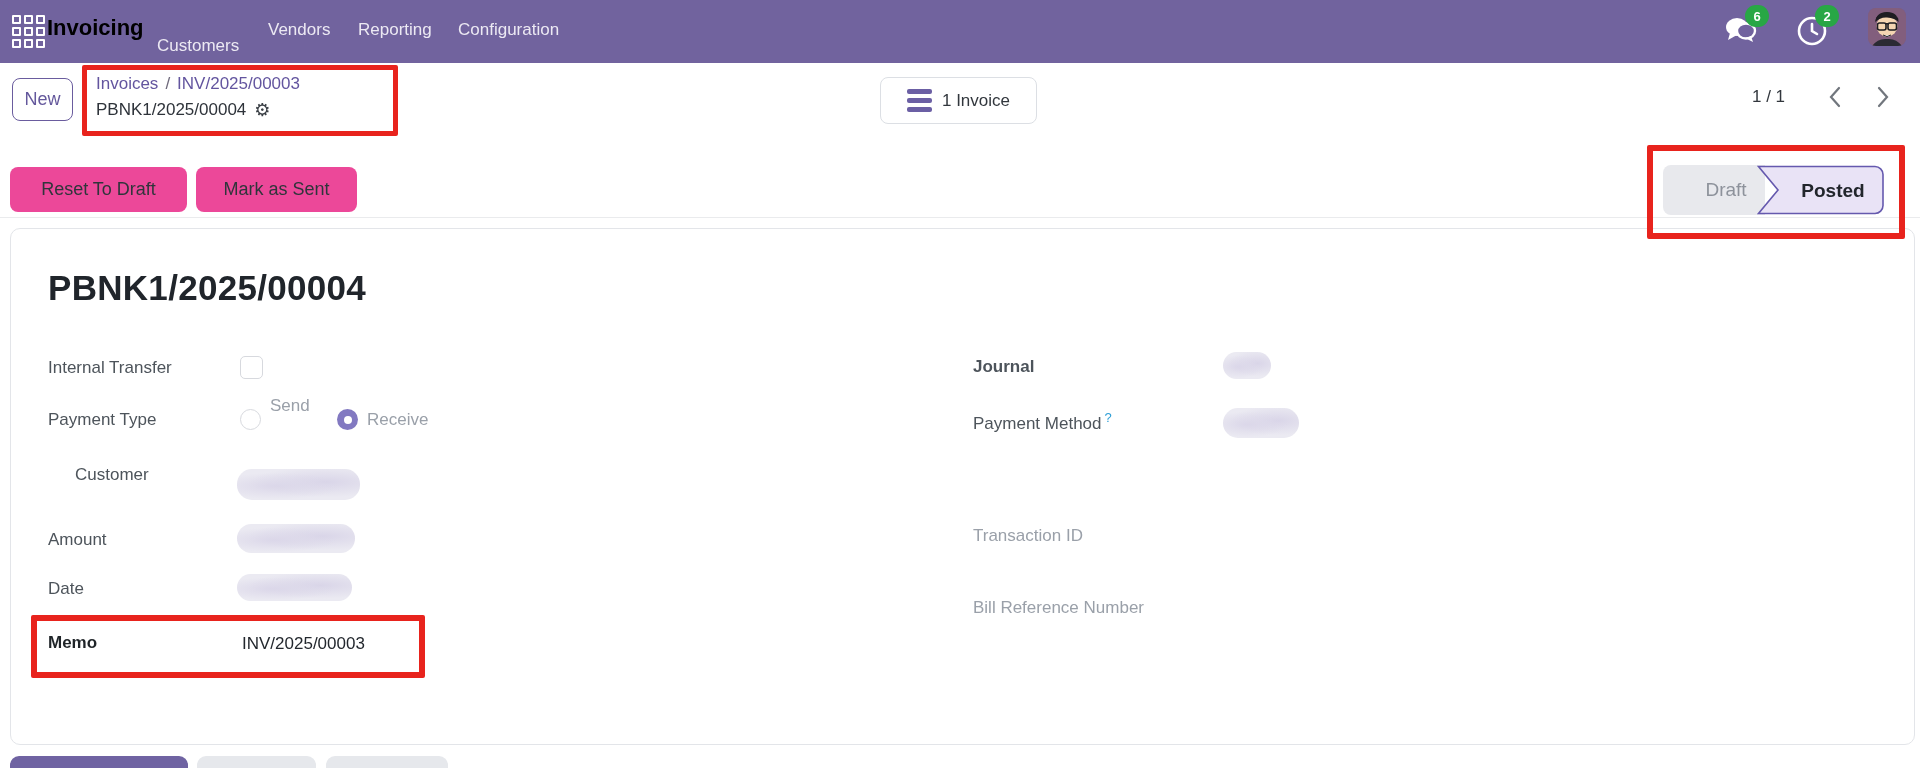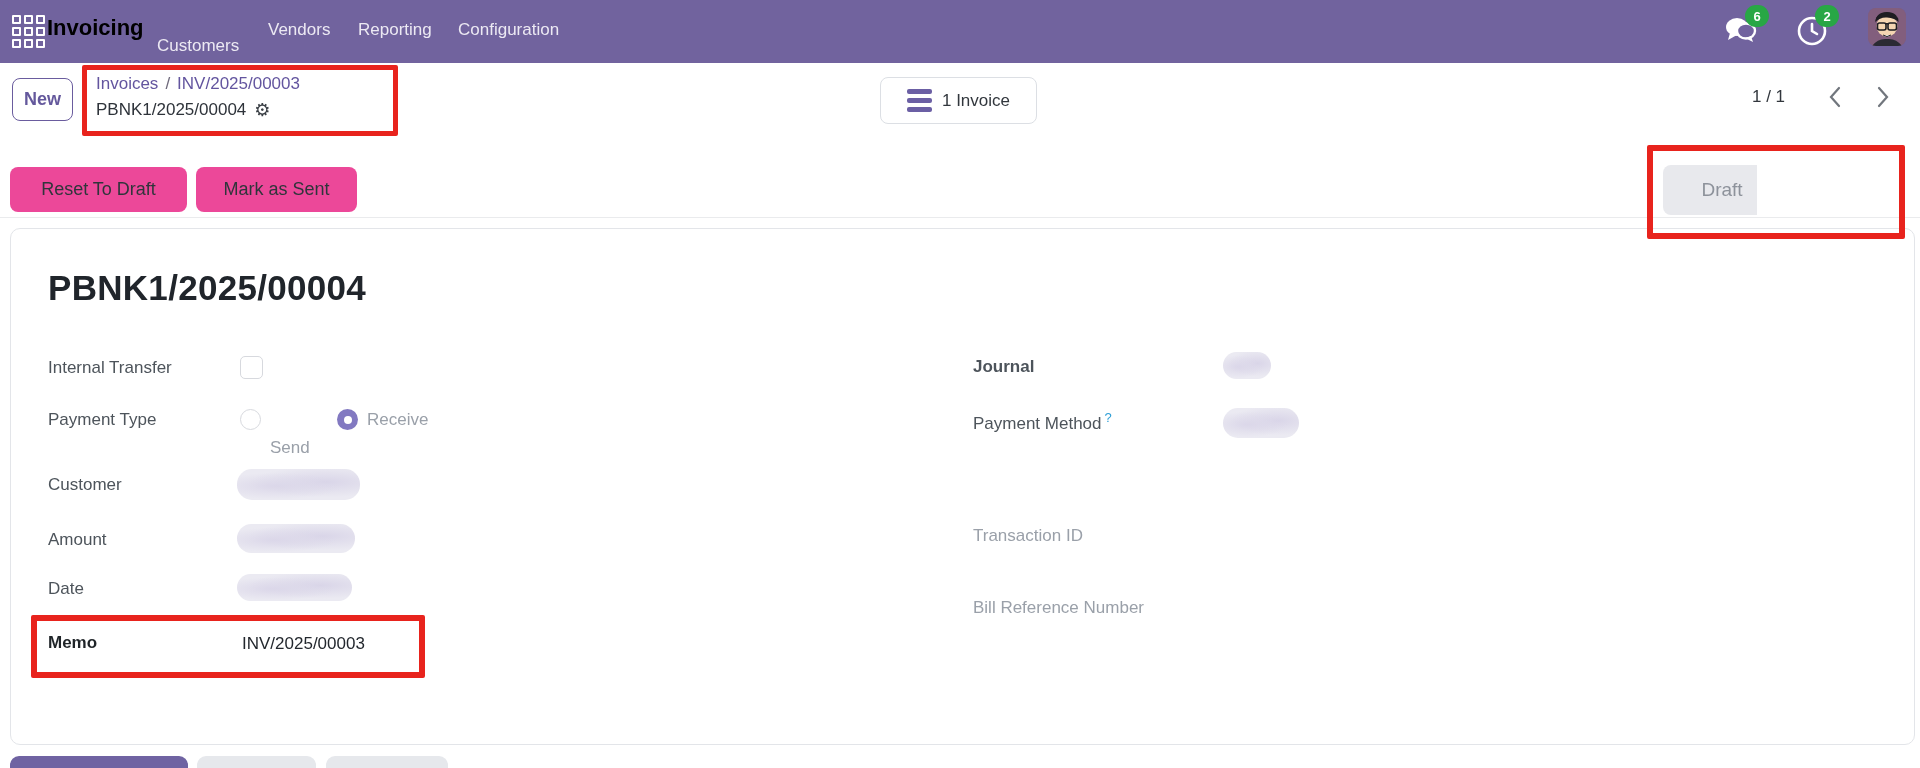--- a/index.html
+++ b/index.html
@@ -19,21 +19,21 @@
   .sys-icon { position:absolute; top:12px; width:36px; height:36px; cursor:pointer; }
   .badge { position:absolute; top:5px; min-width:24px; height:22px; padding:0 6px;
     background:#28a745; border-radius:11px; color:#fff; font-size:13px; font-weight:700;
     display:flex; align-items:center; justify-content:center; }
   .avatar { position:absolute; left:1868px; top:8px; width:38px; height:38px;
     border-radius:8px; overflow:hidden; cursor:pointer; }
 
   
   .btn-new { position:absolute; left:12px; top:78px; width:61px; height:43px;
     background:#fff; border:1px solid #6a5c9e; border-radius:8px; color:#64589c;
-    font-size:18px; font-family:inherit; cursor:pointer;font-weight:bold; }
+    font-size:18px; font-family:inherit; cursor:pointer; }
   .breadcrumb-l1 { position:absolute; left:96px; top:74px; font-size:17px; color:#63559f; }
   .breadcrumb-l1 .crumb { cursor:pointer; color:#63559f; }
   .breadcrumb-l1 .sep { color:#6f6a7c; margin:0 7px; }
   .breadcrumb-l2 { position:absolute; left:96px; top:100px; font-size:17px; color:#2e333a;
     display:flex; align-items:center; gap:8px; }
   .gear { font-size:18px; color:#3a3f45; cursor:pointer; line-height:1; }
   .btn-count { position:absolute; left:880px; top:77px; width:157px; height:47px;
     background:#fff; border:1px solid #dcdfe4; border-radius:8px; cursor:pointer;
     display:flex; align-items:center; justify-content:center; gap:10px;
     font-size:17px; color:#32373d; font-family:inherit; }
@@ -44,21 +44,21 @@
     border:none; cursor:pointer; }
   .pager-prev { left:1820px; } .pager-next { left:1868px; }
 
   
   .rule { position:absolute; left:0; top:217px; width:1920px; height:1px; background:#eaebed; }
   .btn-gray { position:absolute; top:167px; height:45px; background:#ec4899; border:none;
     border-radius:8px; font-size:18px; color:#2f353b; font-family:inherit; cursor:pointer;
     padding:0 24px; }
   .btn-reset { left:10px; width:177px; }
   .btn-mark  { left:196px; width:161px; }
-  .status-draft { position:absolute; left:1663px; top:165px; width:94px; height:50px;
+  .status-draft { position:absolute; left:1663px; top:165px; width:102px; height:50px;
     background:#e8e9ed; border-radius:8px 0 0 8px; color:#8d929b; font-size:19px;
     display:flex; align-items:center; justify-content:center; cursor:pointer;padding-left:24px; }
   .status-posted { position:absolute; left:1757px; top:165px; cursor:pointer; }
 
   
   .anno { position:absolute; border:5px solid #e8231d; border-radius:2px; pointer-events:none; }
   .anno-breadcrumb { left:82px;  top:65px;  width:316px; height:71px; }
   .anno-status     { left:1647px; top:145px; width:258px; height:94px; border-width:6px; }
   .anno-memo       { left:31px;  top:615px; width:394px; height:63px; border-width:6px; }
 
@@ -189,34 +189,40 @@
     <svg viewBox="0 0 14 24" width="14" height="24">
         <path d="M3 3 L11 12 L3 21" fill="none" stroke="#71767d" stroke-width="2.2" stroke-linecap="round"></path>
       </svg>
   </button>
 
   <button class="btn-gray btn-reset">Reset To Draft</button>
   <button class="btn-gray btn-mark">Mark as Sent</button>
   <div class="rule"></div>
 
   <div class="status-draft">Draft</div>
+  <div class="status-posted">
+    <svg width="128" height="50" viewBox="0 0 128 50">
+      <path d="M1.5 1.5 H 118 A 8 8 0 0 1 126 9.5 V 40.5 A 8 8 0 0 1 118 48.5 H 1.5 L 21 25 Z" fill="#e9e3f6" stroke="#6559ae" stroke-width="1.6"></path>
+      <text x="76" y="32" text-anchor="middle" font-size="19" font-weight="700" fill="#22262c" font-family="Liberation Sans, sans-serif">Posted</text>
+    </svg>
+  </div>
 
   <div class="sheet"></div>
   <div class="sheet-title">PBNK1/2025/00004</div>
 
   <div class="flabel" style="top:358px;">Internal Transfer</div>
   <div class="checkbox"></div>
 
   <div class="flabel" style="top:410px;">Payment Type</div>
   <div class="radio radio-send"></div>
-  <div class="radio-lbl" style="left:270px; top:396px;margin-top:42px;">Send</div>
+  <div class="radio-lbl" style="left:270px; top:396px;">Send</div>
   <div class="radio radio-receive"></div>
   <div class="radio-lbl" style="left:367px; top:410px;">Receive</div>
 
-  <div class="flabel" style="top:475px;">Customer</div>
+  <div class="flabel" style="top:465px;margin-left:27px;">Customer</div>
   <div class="blur-pill pill-customer"></div>
 
   <div class="flabel" style="top:530px;">Amount</div>
   <div class="blur-pill pill-amount"></div>
 
   <div class="flabel" style="top:579px;">Date</div>
   <div class="blur-pill pill-date"></div>
 
   <div class="flabel boldlbl" style="top:633px; font-weight:600;">Memo</div>
   <div class="memo-value">INV/2025/00003</div>

